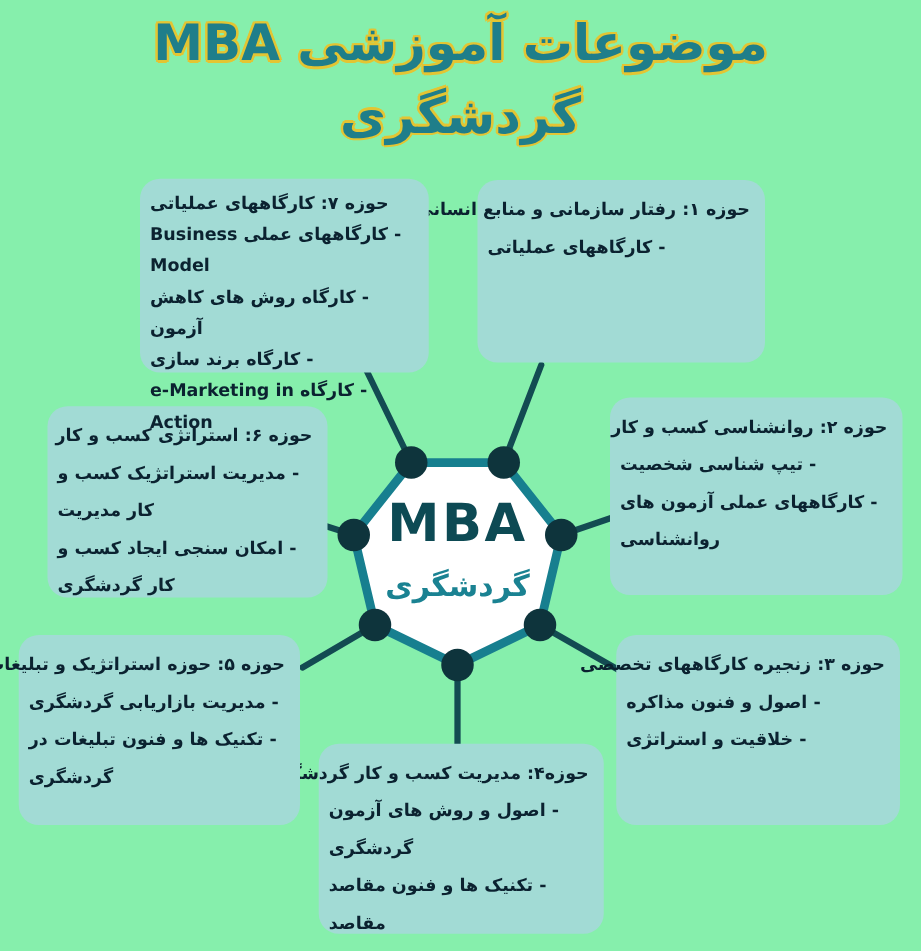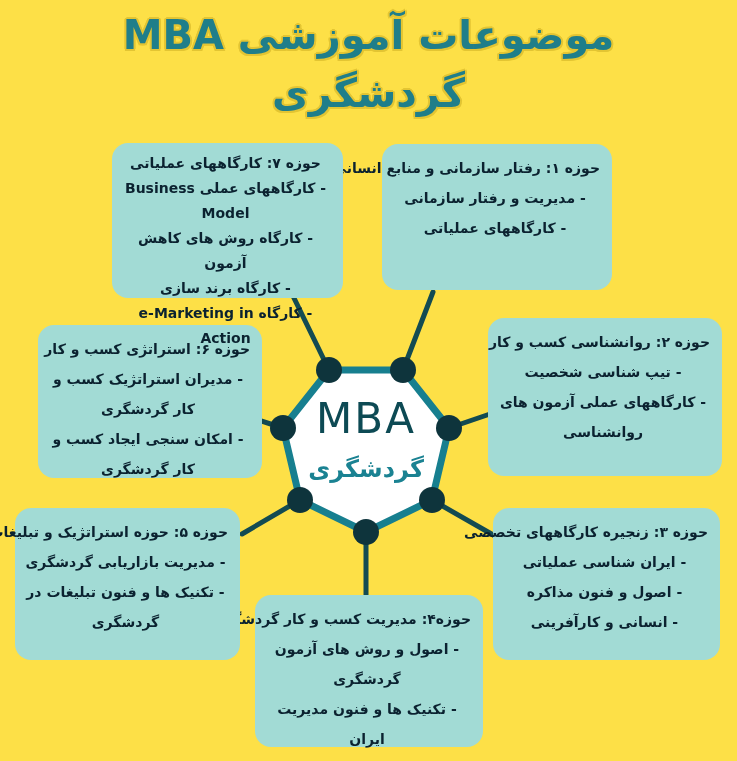--- a/index.html
+++ b/index.html
@@ -1,38 +1,38 @@
 <!DOCTYPE html>
 <html lang="fa"><head>
 <meta charset="utf-8">
 <style>
   html,body{margin:0;padding:0;background:#ffffff;}
   .stage{
-    position:relative;width:737px;height:761px;background:#fde047;
+    position:relative;width:737px;height:761px;background:#86efac;
     font-family:"DejaVu Sans","Liberation Sans",sans-serif;overflow:hidden;
   }
   
   .title{
     position:absolute;top:6px;left:0;width:737px;direction:rtl;text-align:center;
     font-weight:bold;color:#1f7e8a;line-height:58px;
     text-shadow:-2px 0 #e3c533,2px 0 #e3c533,0 -2px #e3c533,0 2px #e3c533,
                 -1.5px -1.5px #e3c533,1.5px -1.5px #e3c533,-1.5px 1.5px #e3c533,1.5px 1.5px #e3c533;
   }
   .title-line1{font-size:40px;}
   .title-line2{font-size:40px;}
   
   .net{position:absolute;left:0;top:0;}
   
   .center-label{position:absolute;left:256px;top:396px;width:220px;text-align:center;pointer-events:none;}
-  .center-mba{font-size:42px;font-weight:normal;color:#0d4a54;letter-spacing:2px;line-height:46px;}
+  .center-mba{font-size:42px;font-weight:bold;color:#0d4a54;letter-spacing:2px;line-height:46px;}
   .center-tour{font-size:24px;font-weight:bold;color:#1a8292;line-height:30px;margin-top:12px;direction:rtl;}
   
   .box{
     position:absolute;background:#a2dbd5;border-radius:16px;
-    direction:rtl;text-align:center;color:#0b2230;font-weight:bold;
+    direction:rtl;text-align:left;color:#0b2230;font-weight:bold;
     font-size:14px;line-height:30px;padding:9px 12px 6px 8px;box-sizing:border-box;
   }
   .box .heading{white-space:nowrap;}
   .box-1{left:382px;top:144px;width:230px;height:146px;}
   .box-2{left:488px;top:318px;width:234px;height:158px;}
   .box-3{left:493px;top:508px;width:227px;height:152px;}
   .box-4{left:255px;top:595px;width:228px;height:152px;}
   .box-5{left:15px; top:508px;width:225px;height:152px;}
   .box-6{left:13px; top:325px;width:224px;height:153px;margin-left:25px;}
   .box-7{left:112px;top:143px;width:231px;height:155px;line-height:25px;padding-top:8px;}
@@ -69,62 +69,60 @@
   </svg>
 
   <div class="center-label">
     <div class="center-mba">MBA</div>
     <div class="center-tour">گردشگری</div>
   </div>
 
   <div class="box box-1">
     <div class="heading">حوزه ۱: رفتار سازمانی و منابع انسانی</div>
     <div class="items">
-        <div class="item-line">- مدیریت و رفتار سازمانی</div>
         <div class="item-line">- کارگاههای عملیاتی</div>
       </div>
   </div>
 
   <div class="box box-2">
     <div class="heading">حوزه ۲: روانشناسی کسب و کار</div>
     <div class="items">
         <div class="item-line">- تیپ شناسی شخصیت</div>
         <div class="item-line">- کارگاههای عملی آزمون های روانشناسی</div>
       </div>
   </div>
 
   <div class="box box-3">
     <div class="heading">حوزه ۳: زنجیره کارگاههای تخصصی</div>
     <div class="items">
-        <div class="item-line">- ایران شناسی عملیاتی</div>
         <div class="item-line">- اصول و فنون مذاکره</div>
-        <div class="item-line">- انسانی و کارآفرینی</div>
+        <div class="item-line">- خلاقیت و استراتژی</div>
       </div>
   </div>
 
   <div class="box box-4">
     <div class="heading">حوزه۴: مدیریت کسب و کار گردشگری</div>
     <div class="items">
         <div class="item-line">- اصول و روش های آزمون گردشگری</div>
-        <div class="item-line">- تکنیک ها و فنون مدیریت ایران</div>
+        <div class="item-line">- تکنیک ها و فنون مقاصد مقاصد</div>
       </div>
   </div>
 
   <div class="box box-5">
     <div class="heading">حوزه ۵: حوزه استراتژیک و تبلیغات</div>
     <div class="items">
         <div class="item-line">- مدیریت بازاریابی گردشگری</div>
         <div class="item-line">- تکنیک ها و فنون تبلیغات در گردشگری</div>
       </div>
   </div>
 
   <div class="box box-6">
     <div class="heading">حوزه ۶: استراتژی کسب و کار</div>
     <div class="items">
-        <div class="item-line">- مدیران استراتژیک کسب و کار گردشگری</div>
+        <div class="item-line">- مدیریت استراتژیک کسب و کار مدیریت</div>
         <div class="item-line">- امکان سنجی ایجاد کسب و کار گردشگری</div>
       </div>
   </div>
 
   <div class="box box-7">
     <div class="heading">حوزه ۷: کارگاههای عملیاتی</div>
     <div class="items">
         <div class="item-line">- کارگاههای عملی Business Model</div>
         <div class="item-line">- کارگاه روش های کاهش آزمون</div>
         <div class="item-line">- کارگاه برند سازی</div>

